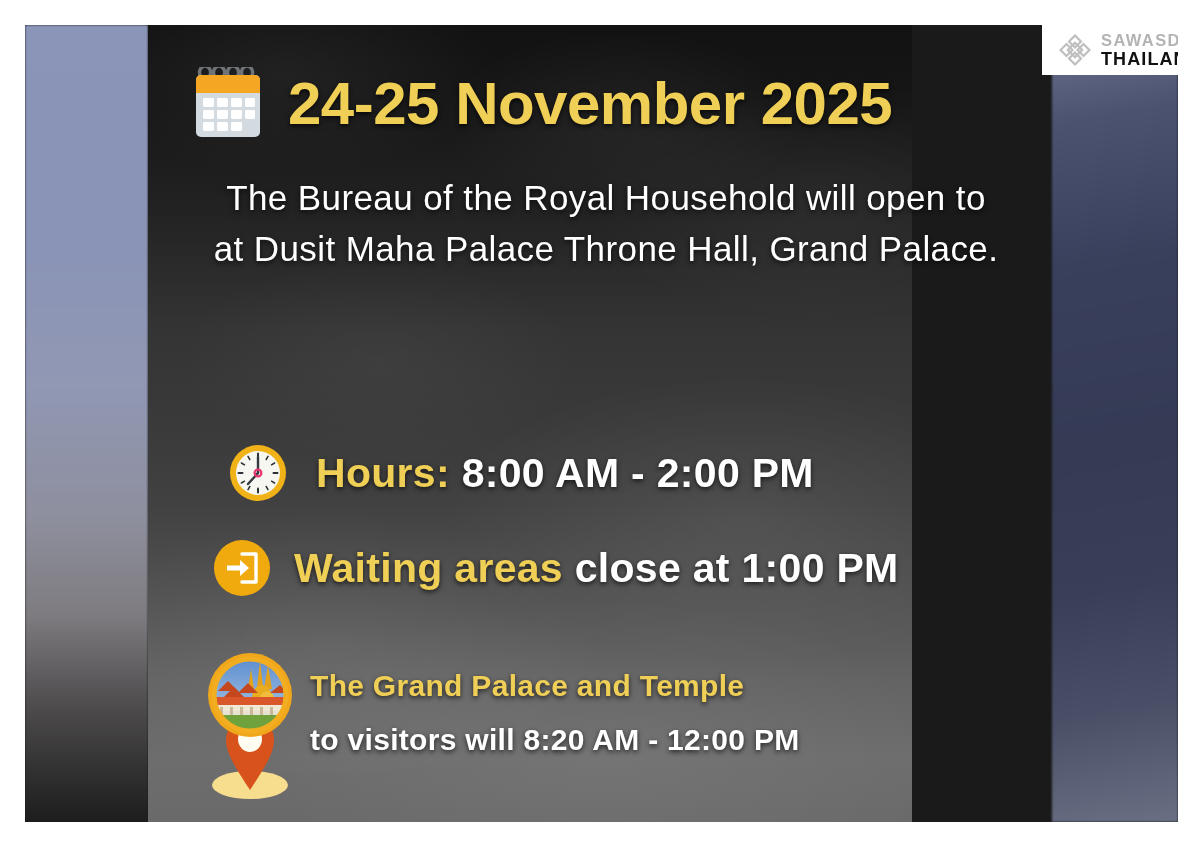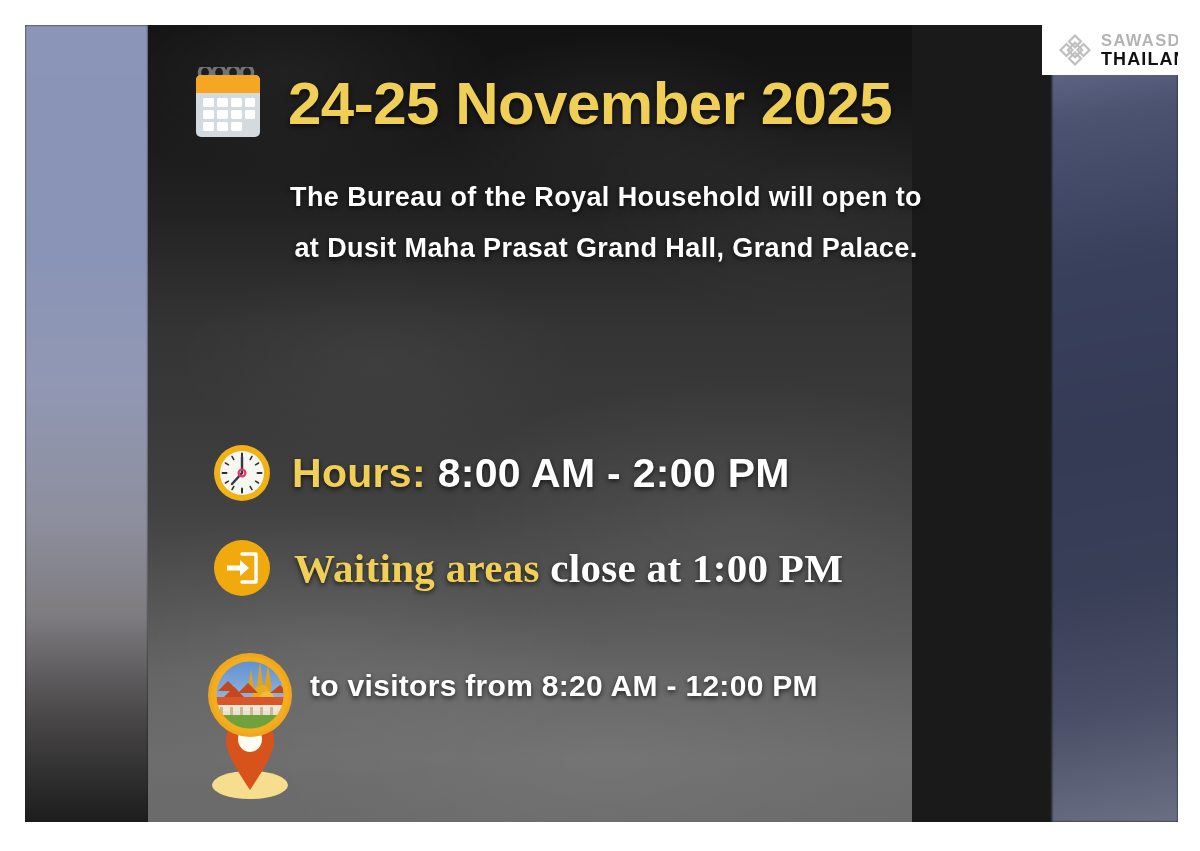--- a/index.html
+++ b/index.html
@@ -128,36 +128,36 @@
     text-shadow:0 2px 5px rgba(0,0,0,.75);
     white-space:nowrap;
   }
 
   
   .para{
     position:absolute; left:46px; top:147px;
     width:824px;
     text-align:center;
     color:#ffffff;
-    font-size:27px;
-    font-weight:700;
+    font-size:35px;
+    font-weight:400;
     line-height:51px;
     letter-spacing:.4px;
     text-shadow:0 2px 5px rgba(0,0,0,.7);
   }
   .para div{ white-space:nowrap; }
 
   
   .hours-row{
-    position:absolute; left:64px; top:418px;
-    display:flex; align-items:center; gap:20px;
+    position:absolute; left:80px; top:418px;
+    display:flex; align-items:center; gap:28px;
   }
   .waiting-row{
     position:absolute; left:64px; top:513px;
-    display:flex; align-items:center; gap:22px;font-family:Liberation Serif, serif;
+    display:flex; align-items:center; gap:22px;
   }
   .row-text{
     font-size:41px; font-weight:700;
     letter-spacing:.3px;
     white-space:nowrap;
     text-shadow:0 2px 5px rgba(0,0,0,.7);
   }
   .hl{ color:#F0CF56; }
   .wh{ color:#ffffff; }
 
@@ -219,21 +219,21 @@
                 <rect x="9" y="55" width="11" height="9" rx="1.4"></rect>
                 <rect x="23" y="55" width="11" height="9" rx="1.4"></rect>
                 <rect x="37" y="55" width="11" height="9" rx="1.4"></rect>
               </g>
             </svg>
             <span class="headline-text">24-25 November 2025</span>
           </div>
 
           <div class="para">
             <div>The Bureau of the Royal Household will open to</div>
-            <div>at Dusit Maha Prasat Grand Hall, Grand Palace.</div>
+            <div>at Dusit Maha Palace Throne Hall, Grand Palace.</div>
           </div>
 
           <div class="hours-row">
             <svg class="icon clock-icon" viewBox="0 0 60 60">
               <circle cx="30" cy="30" r="28" fill="#F0B217"></circle>
               <circle cx="30" cy="30" r="22" fill="#F7F7F2"></circle>
               <g stroke="#2b2f33" stroke-width="2" stroke-linecap="round">
                 <line x1="30" y1="10.5" x2="30" y2="14.5"></line>
                 <line x1="49.5" y1="30" x2="45.5" y2="30"></line>
                 <line x1="30" y1="49.5" x2="30" y2="45.5"></line>
@@ -307,21 +307,22 @@
                   <rect x="26" y="62" width="3" height="8"></rect>
                   <rect x="36" y="62" width="3" height="8"></rect>
                   <rect x="46" y="62" width="3" height="8"></rect>
                   <rect x="56" y="62" width="3" height="8"></rect>
                   <rect x="66" y="62" width="3" height="8"></rect>
                 </g>
               </g>
               <circle cx="46" cy="50" r="36" fill="none" stroke="#F2AE20" stroke-width="5"></circle>
             </svg>
             <div class="palace-lines">
-              <div><span class="wh">to visitors from</span> <span class="wh">8:20 AM - 12:00 PM</span></div>
+              <div><span class="hl">The Grand Palace and Temple</span></div>
+              <div><span class="wh">to visitors will</span> <span class="wh">8:20 AM - 12:00 PM</span></div>
             </div>
           </div>
 
         </div>
       </div>
     </div>
 
     <div class="logo-box">
       <svg class="logo-mark" viewBox="0 0 40 40">
         <g fill="none" stroke="#BFBFBF" stroke-width="2.6">

